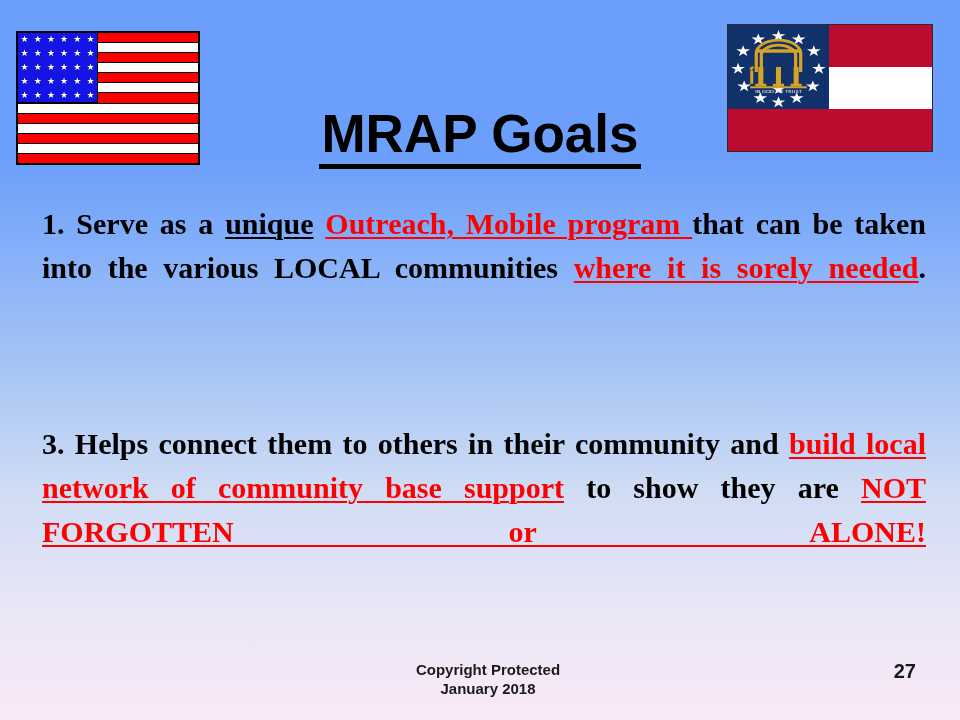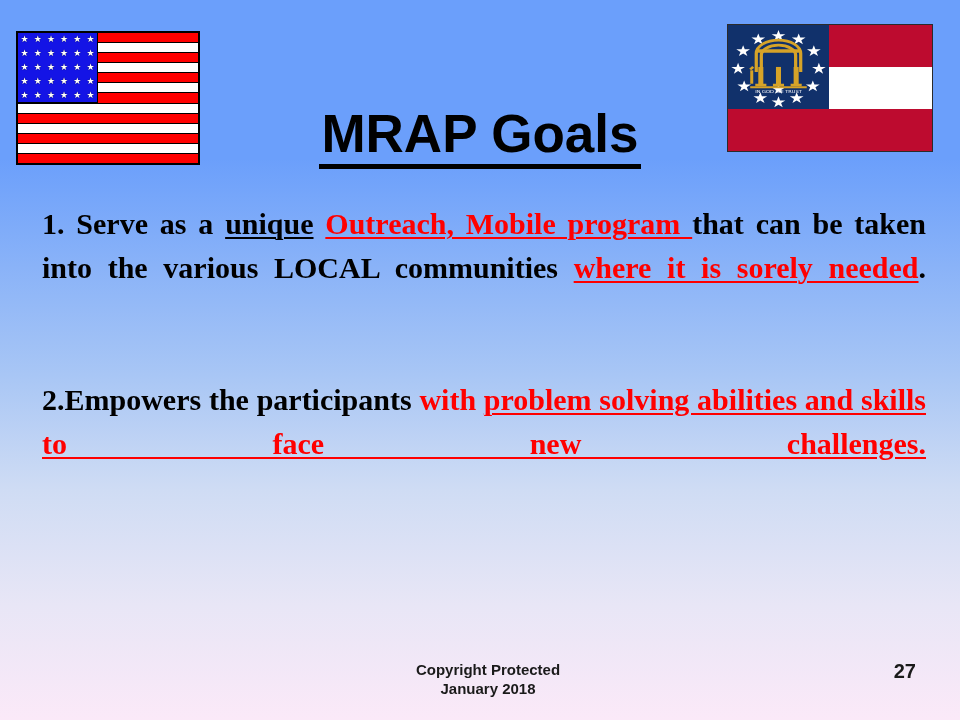--- a/index.html
+++ b/index.html
@@ -292,24 +292,24 @@
   <div id="title">
     <span class="t-inner">MRAP Goals</span>
   </div>
 
   <div id="body-text">
 
     <p><span>1.</span>&nbsp;<span>Serve as a </span><span class="u">unique</span><span> </span><span class="red u-red">Outreach, Mobile program </span><span>that can be taken into the various LOCAL communities </span><span class="red u-red">where it is sorely needed</span><span class="blk">.</span></p>
 
     <p class="gap nojustify"></p>
 
-    <p><span>2.</span><span>Empowers the participants </span><span class="red">with </span><span class="red u-red">problem solving abilities and skills to face new challenges.</span></p>
 
     <p class="gap nojustify"></p>
 
+    <p><span>3.</span>&nbsp;<span>Helps connect them to others in their community and </span><span class="red u-red">build local network of community base support</span><span> to show they are </span><span class="red u-red">NOT FORGOTTEN or ALONE!</span></p>
 
   </div>
 
   <div id="footer">
     <div>Copyright Protected</div>
     <div>January 2018</div>
   </div>
 
   <div id="page-number">27</div>
 

